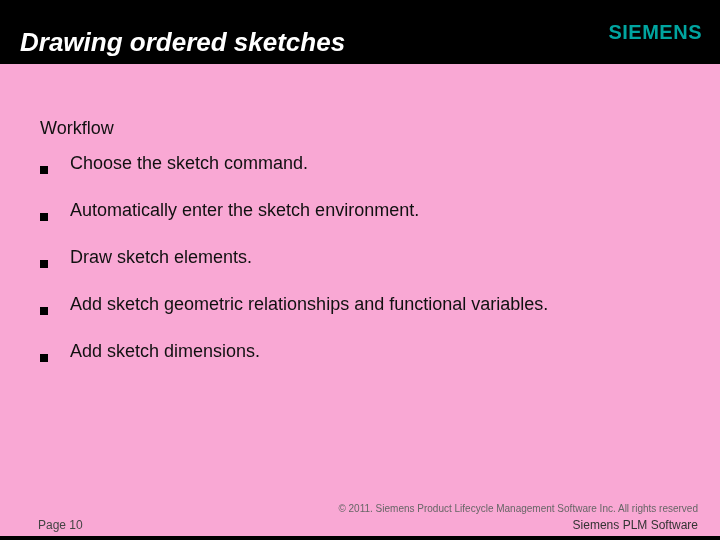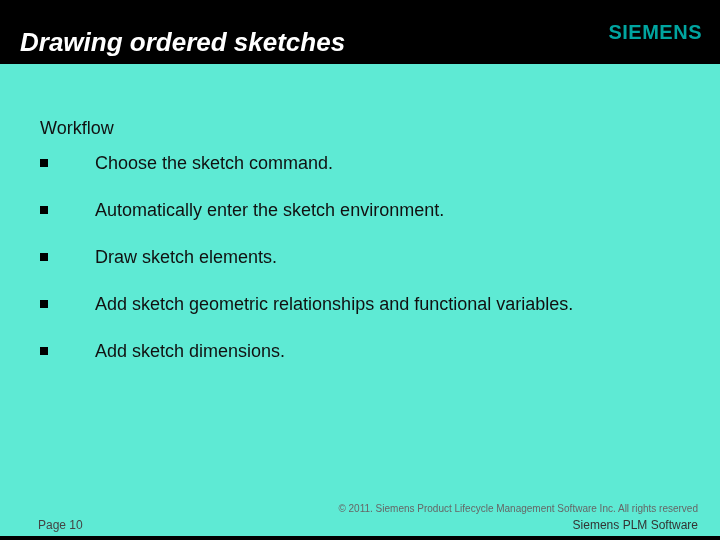--- a/index.html
+++ b/index.html
@@ -1,24 +1,24 @@
 <!DOCTYPE html>
 <html><head>
 <meta charset="utf-8">
 <style>
   * { margin: 0; padding: 0; box-sizing: border-box; }
   html, body { width: 720px; height: 540px; font-family: Arial, Helvetica, sans-serif; background: #fff; overflow: hidden; }
-  .slide { width: 720px; height: 540px; background: #5eead4; position: relative; }
+  .slide { width: 720px; height: 540px; background: #f9a8d4; position: relative; }
   .headerbar { position: relative; height: 64px; background: #000; color: #fff; }
   .headerbar .title { position: absolute; left: 20px; bottom: 6px; font-size: 26px; font-style: italic; font-weight: 700; }
   .headerbar .brand { position: absolute; right: 18px; top: 50%; transform: translateY(-50%); font-size: 20px; font-weight: 700; letter-spacing: 0.5px; color: #00a5a0; }
   .body { padding: 22px 40px 0 40px; margin-top: 32px; }
   .section-heading { font-size: 18px; color: #111; margin-bottom: 14px; }
   .bullets { list-style: none; }
-  .bullets li { display: flex; align-items: flex-start; margin: 0 0 26px 0; gap: 25px; }
+  .bullets li { display: flex; align-items: flex-end; margin: 0 0 26px 0; }
   .bullet-mark { width: 8px; height: 8px; background: #000; margin-top: 6px; margin-right: 22px; flex: 0 0 auto; }
   .bullet-text { font-size: 18px; color: #111; }
   .footer { position: absolute; left: 16px; right: 0; bottom: 8px; padding: 0 22px; }
   .copyright { text-align: right; font-size: 10px; color: #666; margin-bottom: 4px; }
   .footer-row { display: flex; justify-content: space-between; align-items: flex-end; font-size: 12px; color: #444; gap: 22px; }
   .footer-row .product { font-size: 12px; color: #333; }
   .bottom-rule { position: absolute; left: 0; right: 0; bottom: 0; height: 4px; background: #000; }
 </style>
 </head>
 <body>

